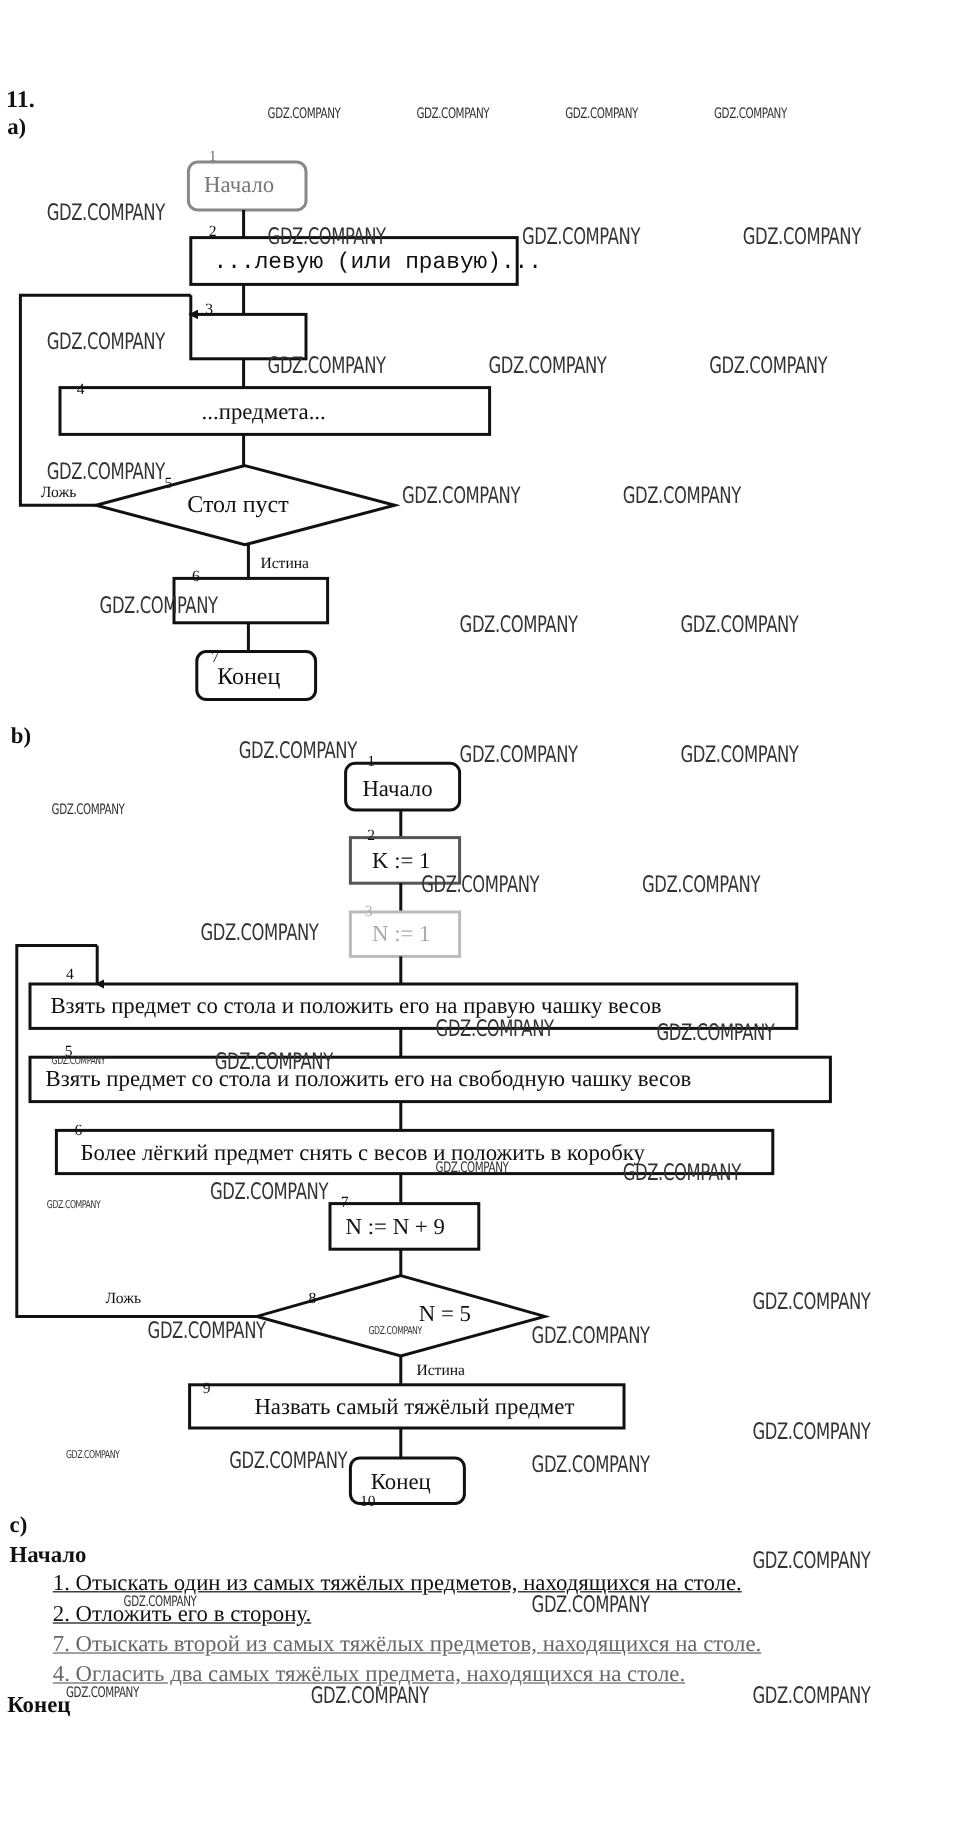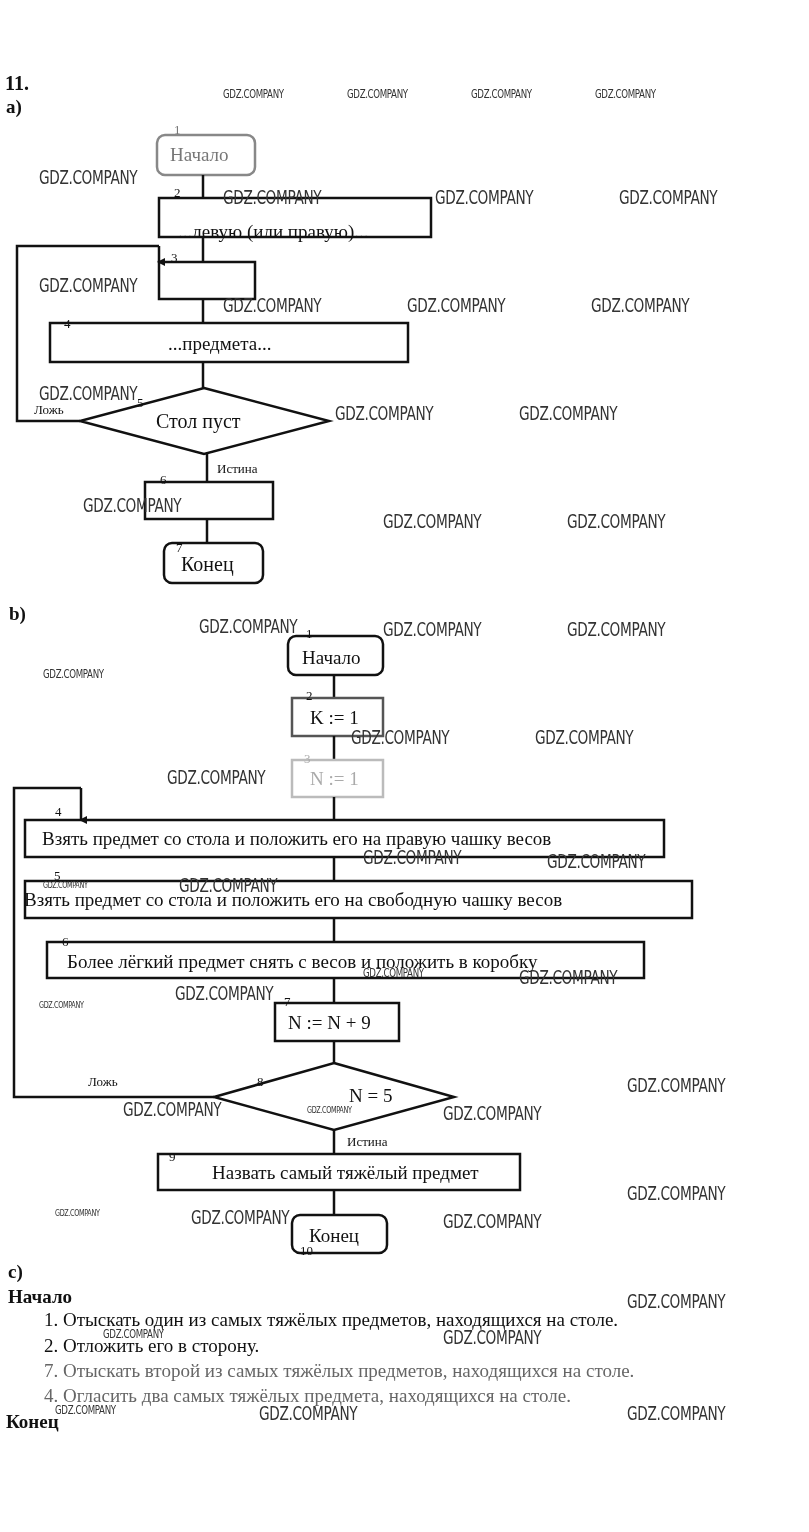--- a/index.html
+++ b/index.html
@@ -6,21 +6,21 @@
   body{width:809px;height:1532px;position:relative;overflow:hidden;font-family:"Liberation Serif","DejaVu Serif",serif;color:#111;}
   svg.flow{position:absolute;left:0;top:0;}
   .lbl{position:absolute;font-family:"Liberation Serif",serif;white-space:nowrap;}
   .box-text{font-size:19px;}
   .num{font-size:13px;}
   .wm{position:absolute;font-family:"DejaVu Sans",sans-serif;color:#333;white-space:nowrap;transform:scaleX(0.72);transform-origin:left top;letter-spacing:-0.5px;}
   .wm.big{font-size:19px;}
   .wm.small{font-size:12px;}
   .wm.tiny{font-size:9px;}
   .heading{font-weight:bold;font-size:20px;}
-  .plain{font-size:19px;}
+  .plain{font-size:19px;text-decoration:underline;}
 </style>
 </head>
 <body>
 
 <svg class="flow" width="809" height="1532">
   <defs>
     <marker id="arr" markerWidth="8" markerHeight="8" refX="4" refY="6" orient="auto" markerUnits="userSpaceOnUse">
       <path d="M0,0 L8,0 L4,8 z" fill="#111"></path>
     </marker>
   </defs>
@@ -65,21 +65,21 @@
     <rect x="292" y="1215" width="95" height="38" rx="8"></rect>
   </g>
 </svg>
 
 <div class="lbl heading" style="left:5px;top:72px;">11.</div>
 <div class="lbl heading" style="left:6px;top:96px;font-size:19px;">a)</div>
 
 <div class="lbl num" style="left:174px;top:122px;color:#777;">1</div>
 <div class="lbl box-text" style="left:170px;top:144px;color:#777;">Начало</div>
 <div class="lbl num" style="left:174px;top:185px;">2</div>
-<div class="lbl box-text" style="left:178px;top:221px;">...левую (или правую)...</div>
+<div class="lbl box-text" style="left:178px;top:207px;font-family:Liberation Mono, monospace;">...левую (или правую)...</div>
 <div class="lbl num" style="left:171px;top:250px;">3</div>
 <div class="lbl num" style="left:64px;top:316px;">4</div>
 <div class="lbl box-text" style="left:168px;top:333px;">...предмета...</div>
 <div class="lbl num" style="left:137px;top:395px;">5</div>
 <div class="lbl box-text" style="left:156px;top:410px;font-size:20px;">Стол пуст</div>
 <div class="lbl" style="left:34px;top:402px;font-size:13px;">Ложь</div>
 <div class="lbl" style="left:217px;top:461px;font-size:13px;">Истина</div>
 <div class="lbl num" style="left:160px;top:472px;">6</div>
 <div class="lbl num" style="left:176px;top:540px;">7</div>
 <div class="lbl box-text" style="left:181px;top:553px;font-size:20px;">Конец</div>
@@ -87,21 +87,21 @@
 <div class="lbl heading" style="left:9px;top:603px;font-size:19px;">b)</div>
 <div class="lbl num" style="left:306px;top:626px;">1</div>
 <div class="lbl box-text" style="left:302px;top:647px;">Начало</div>
 <div class="lbl num" style="left:306px;top:688px;">2</div>
 <div class="lbl box-text" style="left:310px;top:707px;">K := 1</div>
 <div class="lbl num" style="left:304px;top:751px;color:#aaa;">3</div>
 <div class="lbl box-text" style="left:310px;top:768px;color:#aaa;">N := 1</div>
 <div class="lbl num" style="left:55px;top:804px;">4</div>
 <div class="lbl box-text" style="left:42px;top:828px;">Взять предмет со стола и положить его на правую чашку весов</div>
 <div class="lbl num" style="left:54px;top:868px;">5</div>
-<div class="lbl box-text" style="left:24px;top:889px;">Взять предмет со стола и положить его на свободную чашку весов</div>
+<div class="lbl box-text" style="left:38px;top:889px;">Взять предмет со стола и положить его на свободную чашку весов</div>
 <div class="lbl num" style="left:62px;top:934px;">6</div>
 <div class="lbl box-text" style="left:67px;top:951px;">Более лёгкий предмет снять с весов и положить в коробку</div>
 <div class="lbl num" style="left:284px;top:994px;">7</div>
 <div class="lbl box-text" style="left:288px;top:1012px;">N := N + 9</div>
 <div class="lbl num" style="left:257px;top:1074px;">8</div>
 <div class="lbl box-text" style="left:307px;top:1085px;margin-left:42px;">N = 5</div>
 <div class="lbl" style="left:88px;top:1074px;font-size:13px;">Ложь</div>
 <div class="lbl" style="left:347px;top:1134px;font-size:13px;">Истина</div>
 <div class="lbl num" style="left:169px;top:1149px;">9</div>
 <div class="lbl box-text" style="left:180px;top:1162px;margin-left:32px;">Назвать самый тяжёлый предмет</div>

